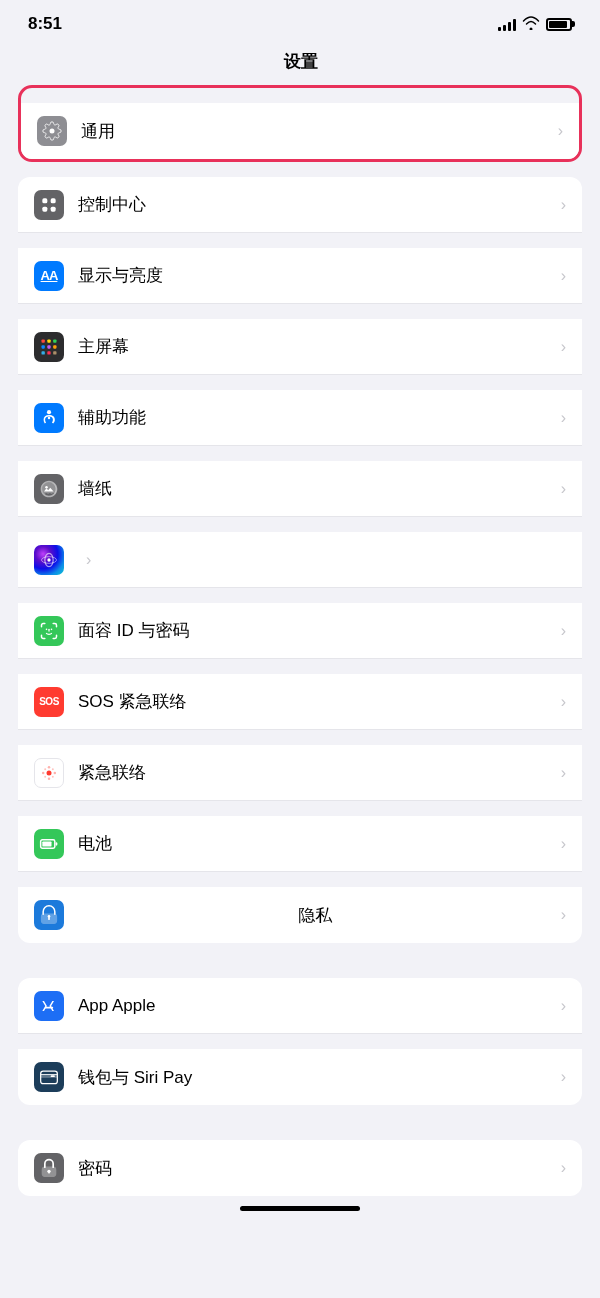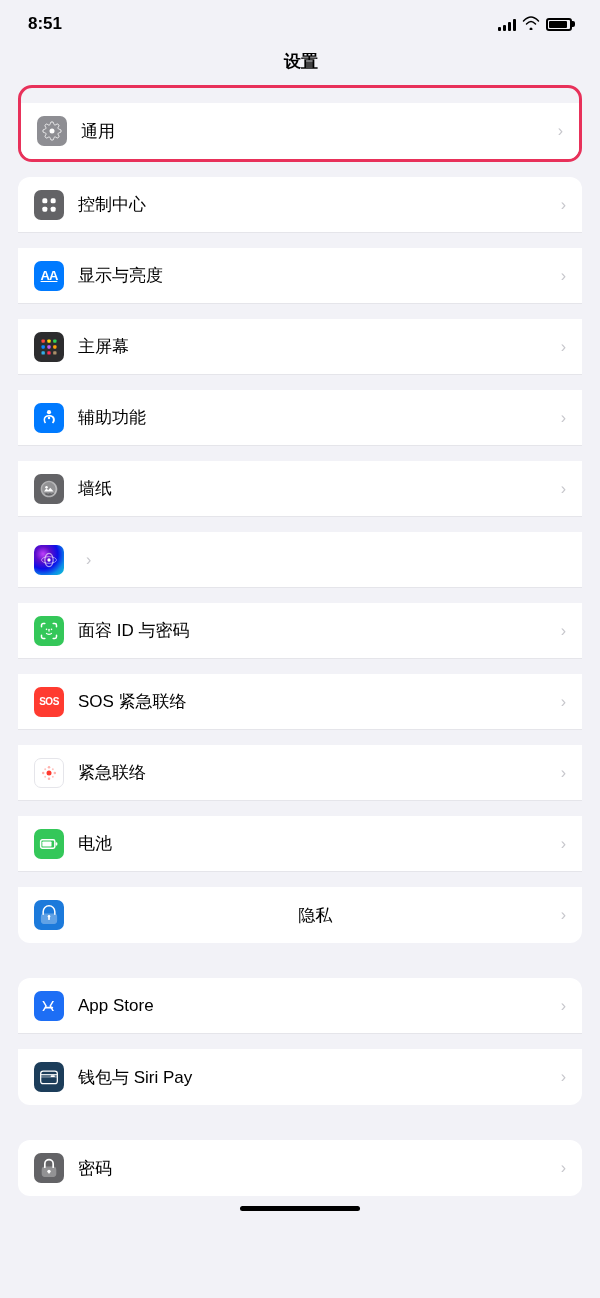--- a/index.html
+++ b/index.html
@@ -353,21 +353,21 @@
 
   <div class="group-wrapper">
 
     <div class="settings-item" style="border-radius:12px 12px 0 0;">
       <div class="item-icon" style="background:#1d6ef5;">
         <svg class="icon-svg" viewBox="0 0 24 24">
           <path d="M4 18l3.5-6L4 6h2l3.5 6L6 18H4zm14 0h-2l-3.5-6 3.5-6h2l-3.5 6 3.5 6z" fill="white"></path>
           <path d="M8 14h8" stroke="white" stroke-width="2" stroke-linecap="round"></path>
         </svg>
       </div>
-      <span class="item-label">App Store</span>
+      <span class="item-label">App Apple</span>
       <span class="item-chevron">›</span>
     </div>
 
     <div class="settings-item" style="border-bottom:none;border-radius:0 0 12px 12px;">
       <div class="item-icon" style="background:#1c3d5a;">
         <svg class="icon-svg" viewBox="0 0 24 24">
           <rect x="2" y="5" width="20" height="15" rx="3" fill="none" stroke="white" stroke-width="1.5"></rect>
           <rect x="2" y="9" width="20" height="4" fill="white" opacity="0.3"></rect>
           <rect x="14" y="10" width="5" height="2" rx="1" fill="white"></rect>
           <path d="M2 9h20" stroke="white" stroke-width="1"></path>

